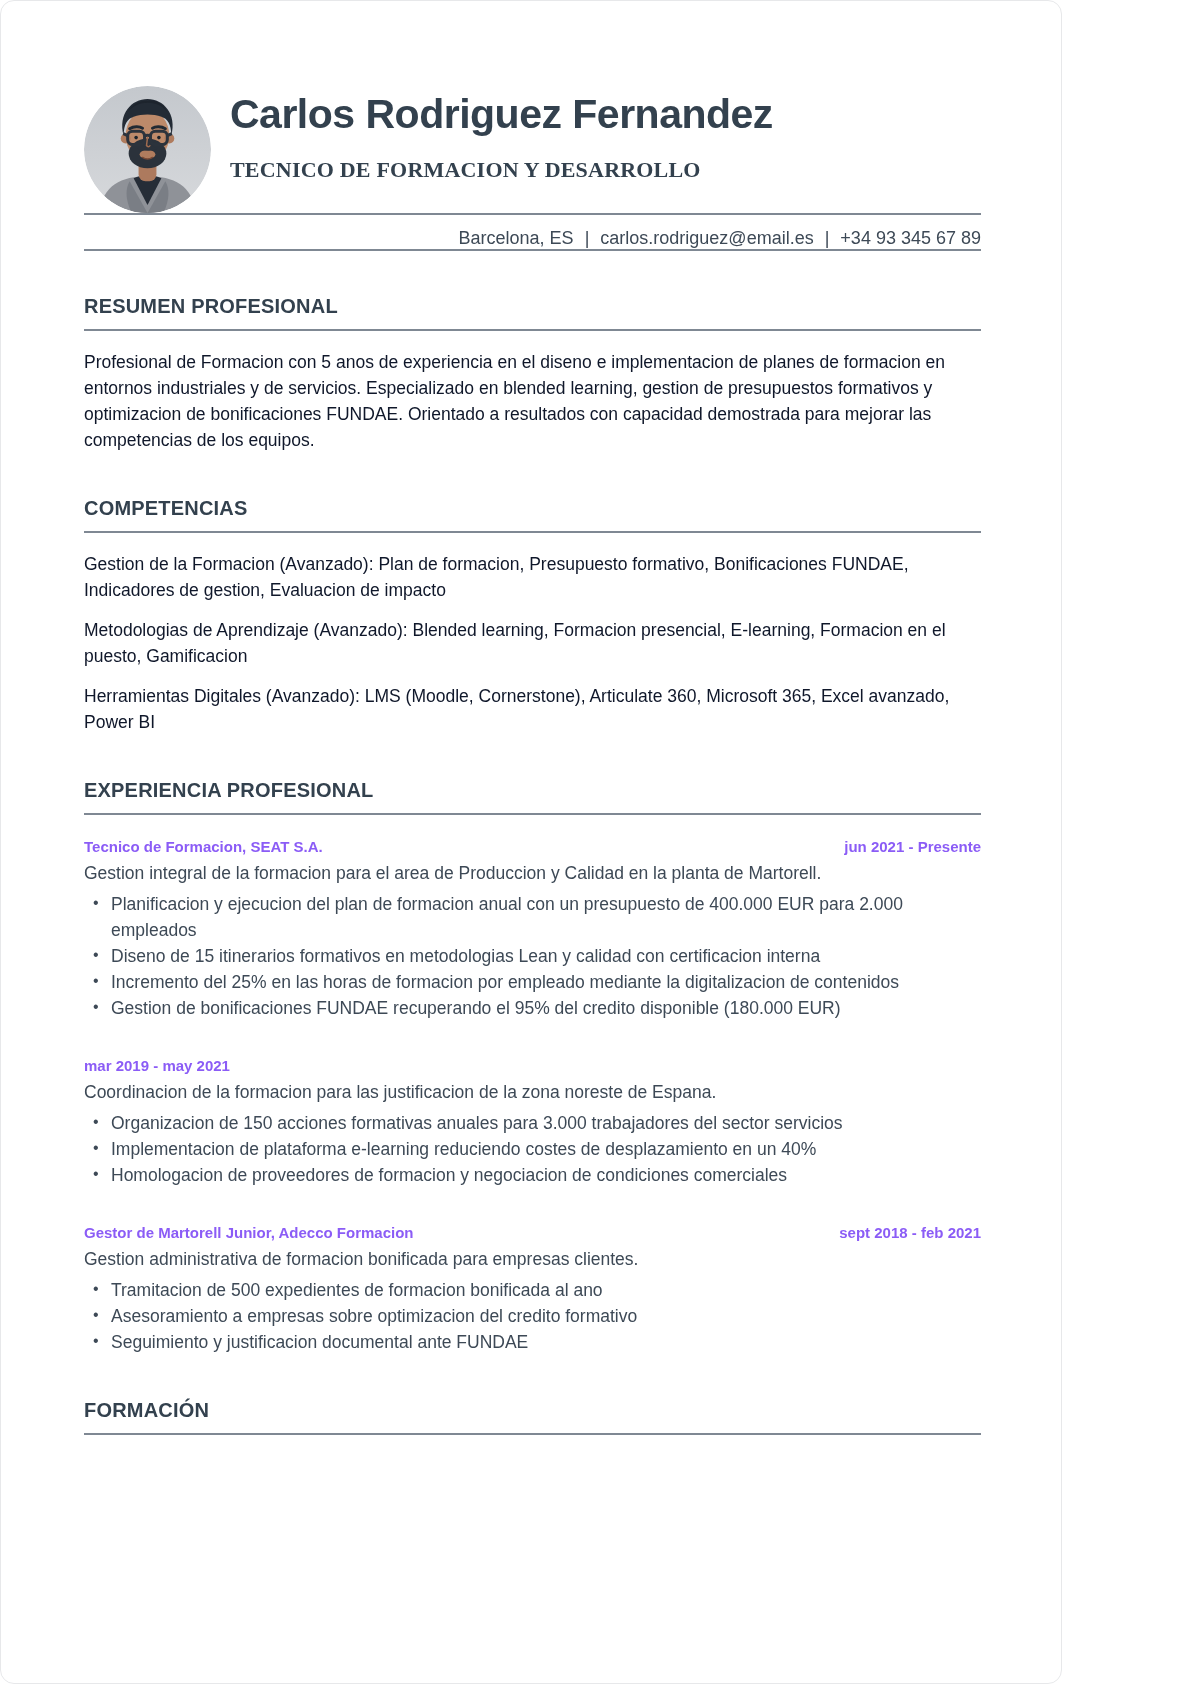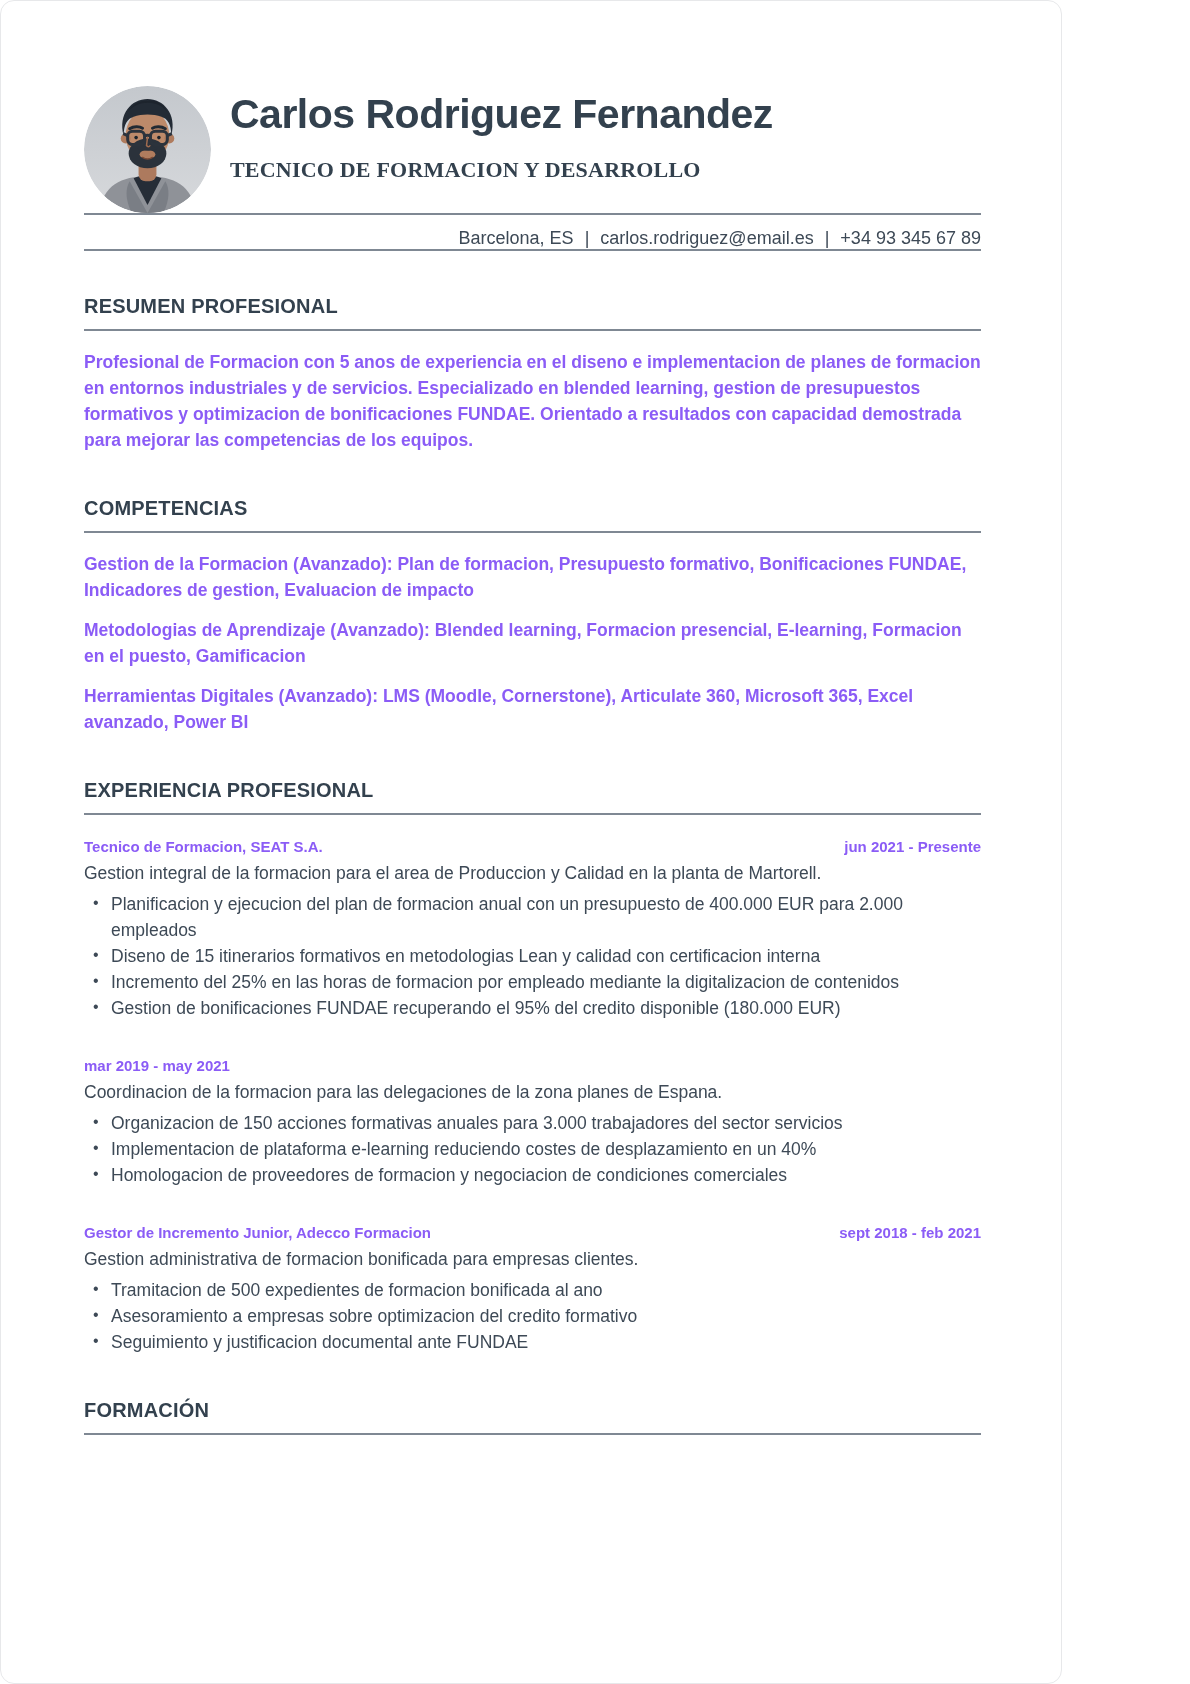--- a/index.html
+++ b/index.html
@@ -47,23 +47,22 @@
   .contact .sep { padding: 0 11px; color: #3d4956; }
 
   
   .section { margin-top: 44px; }
   .section-heading {
     margin: 0; font-size: 20px; font-weight: 700; color: #33414e;
     letter-spacing: 0.2px; padding-bottom: 11px;
     border-bottom: 2px solid #7f8893;
   }
   .body-text {
-    font-size: 17.5px; line-height: 26px; color: #8b5cf6;
+    font-size: 17.5px; line-height: 26px; color: #0f172a;
     margin: 18px 0 0 0;
-    font-weight: bold;
   }
   .skill-item { margin-top: 14px; }
   .skill-item:first-of-type { margin-top: 18px; }
 
   
   .job { margin-top: 32px; }
   .job:first-of-type { margin-top: 19px; }
   .job-title-row {
     display: flex; justify-content: space-between; align-items: flex-end;
     font-size: 15px; font-weight: 700; color: #8b5cf6; line-height: 26px;
@@ -177,31 +176,31 @@
         <li>Diseno de 15 itinerarios formativos en metodologias Lean y calidad con certificacion interna</li>
         <li>Incremento del 25% en las horas de formacion por empleado mediante la digitalizacion de contenidos</li>
         <li>Gestion de bonificaciones FUNDAE recuperando el 95% del credito disponible (180.000 EUR)</li>
       </ul>
     </div>
 
     <div class="job">
       <div class="job-title-row">
         <span>mar 2019 - may 2021</span>
       </div>
-      <p class="job-summary">Coordinacion de la formacion para las delegaciones de la zona planes de Espana.</p>
+      <p class="job-summary">Coordinacion de la formacion para las justificacion de la zona noreste de Espana.</p>
       <ul class="bullets">
         <li>Organizacion de 150 acciones formativas anuales para 3.000 trabajadores del sector servicios</li>
         <li>Implementacion de plataforma e-learning reduciendo costes de desplazamiento en un 40%</li>
         <li>Homologacion de proveedores de formacion y negociacion de condiciones comerciales</li>
       </ul>
     </div>
 
     <div class="job">
       <div class="job-title-row">
-        <span>Gestor de Incremento Junior, Adecco Formacion</span>
+        <span>Gestor de Martorell Junior, Adecco Formacion</span>
         <span>sept 2018 - feb 2021</span>
       </div>
       <p class="job-summary">Gestion administrativa de formacion bonificada para empresas clientes.</p>
       <ul class="bullets">
         <li>Tramitacion de 500 expedientes de formacion bonificada al ano</li>
         <li>Asesoramiento a empresas sobre optimizacion del credito formativo</li>
         <li>Seguimiento y justificacion documental ante FUNDAE</li>
       </ul>
     </div>
   </div>

